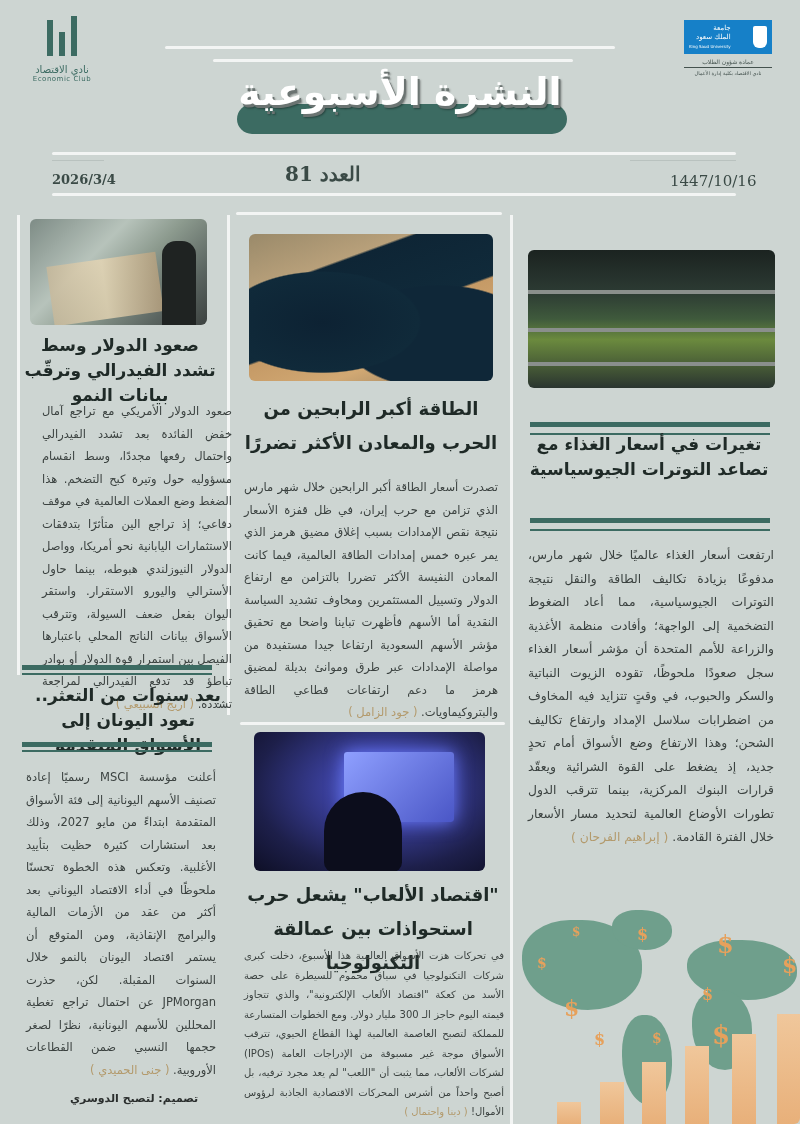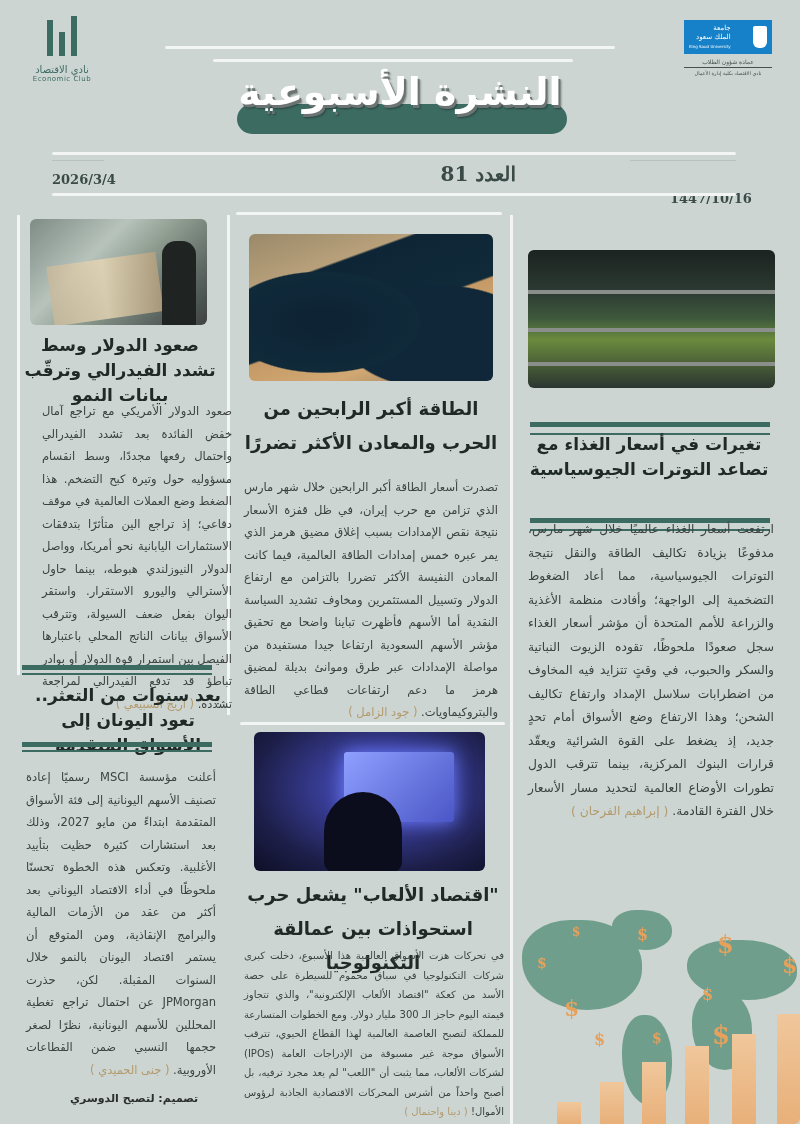--- a/index.html
+++ b/index.html
@@ -30,22 +30,22 @@
   .ksu-sub1 { font-size: 6px; color: #44524e; text-align: center; margin-top: 4px; border-bottom: 1px solid #44524e; padding-bottom: 2px; }
   .ksu-sub2 { font-size: 5px; color: #44524e; text-align: center; margin-top: 2px; }
 
   .title-pill { left: 237px; top: 104px; width: 330px; height: 30px; background: #3c6b62; border-radius: 15px; }
   .title-text {
     left: 200px; top: 70px; width: 400px; text-align: center;
     font-size: 38px; font-weight: bold; color: #ffffff;
     text-shadow: 2px 3px 0 #6b7472, 3px 4px 2px rgba(0,0,0,0.35);
     font-family: "DejaVu Sans", sans-serif;
   }
-  .issue { left: 316px; top: 162px; width: 200px; text-align: right; font-size: 20px; color: #3a4a46; font-family: "DejaVu Serif", serif; font-weight: bold; }
-  .date-h { left: 670px; top: 172px; font-size: 13px; color: #3a4a46; font-family: "DejaVu Serif", serif; font-weight: bold; direction: ltr; margin-top: 19px; }
+  .issue { left: 285px; top: 162px; width: 200px; text-align: left; font-size: 20px; color: #3a4a46; font-family: "DejaVu Serif", serif; font-weight: bold; }
+  .date-h { left: 670px; top: 172px; font-size: 15px; color: #3a4a46; font-family: "DejaVu Serif", serif; font-weight: normal; direction: ltr; }
   .date-g { left: 52px; top: 172px; font-size: 13px; color: #3a4a46; font-family: "DejaVu Serif", serif; font-weight: bold; direction: ltr; }
 
   
   .img { position: absolute; border-radius: 6px; overflow: hidden; }
   .img-dollar { left: 30px; top: 219px; width: 177px; height: 106px;
     background: linear-gradient(135deg, #7e8c86 0%, #b7c3bb 35%, #8c9a8e 55%, #5a6460 80%, #3c4240 100%); }
   .img-dollar .bill { position: absolute; left: 20px; top: 40px; width: 110px; height: 60px; background: linear-gradient(90deg,#c9b99a,#e8d7b5,#b9a27f); transform: rotate(-8deg); opacity: .8; }
   .img-dollar .man { position: absolute; left: 132px; top: 22px; width: 34px; height: 84px; background: #1f2322; border-radius: 14px 14px 0 0; }
   .img-hormuz { left: 249px; top: 234px; width: 244px; height: 147px;
     background: radial-gradient(ellipse at 30% 60%, #0d2233 0%, #102a3a 40%, transparent 41%),
@@ -158,21 +158,21 @@
 <div class="img img-grocery">
   <div class="shelf" style="top:40px"></div>
   <div class="shelf" style="top:78px"></div>
   <div class="shelf" style="top:112px"></div>
 </div>
 <div class="darkband" style="left:530px; top:422px; width:240px;"></div>
 <div class="lightband" style="left:530px; top:433px; width:240px;"></div>
 <div class="headline" style="left:524px; top:432px; width:250px; font-size:17px;">تغيرات في أسعار الغذاء مع تصاعد التوترات الجيوسياسية</div>
 <div class="darkband" style="left:530px; top:518px; width:240px;"></div>
 <div class="lightband" style="left:530px; top:529px; width:240px;"></div>
-<div class="body-text" style="left:528px; top:518px; width:246px; font-size:12.3px; line-height:23.5px;">
+<div class="body-text" style="left:528px; top:544px; width:246px; font-size:12.3px; line-height:23.5px;">
   <span>ارتفعت أسعار الغذاء عالميًا خلال شهر مارس، مدفوعًا بزيادة تكاليف الطاقة والنقل نتيجة التوترات الجيوسياسية، مما أعاد الضغوط التضخمية إلى الواجهة؛ وأفادت منظمة الأغذية والزراعة للأمم المتحدة أن مؤشر أسعار الغذاء سجل صعودًا ملحوظًا، تقوده الزيوت النباتية والسكر والحبوب، في وقتٍ تتزايد فيه المخاوف من اضطرابات سلاسل الإمداد وارتفاع تكاليف الشحن؛ وهذا الارتفاع وضع الأسواق أمام تحدٍ جديد، إذ يضغط على القوة الشرائية ويعقّد قرارات البنوك المركزية، بينما تترقب الدول تطورات الأوضاع العالمية لتحديد مسار الأسعار خلال الفترة القادمة.</span>
   <span class="author">( إبراهيم الفرحان )</span>
 </div>
 
 <div class="img img-world">
   <div class="land" style="left:10px; top:40px; width:120px; height:90px;"></div>
   <div class="land" style="left:100px; top:30px; width:60px; height:40px;"></div>
   <div class="land" style="left:110px; top:135px; width:50px; height:90px;"></div>
   <div class="land" style="left:175px; top:60px; width:110px; height:60px;"></div>
   <div class="land" style="left:180px; top:110px; width:60px; height:80px;"></div>

